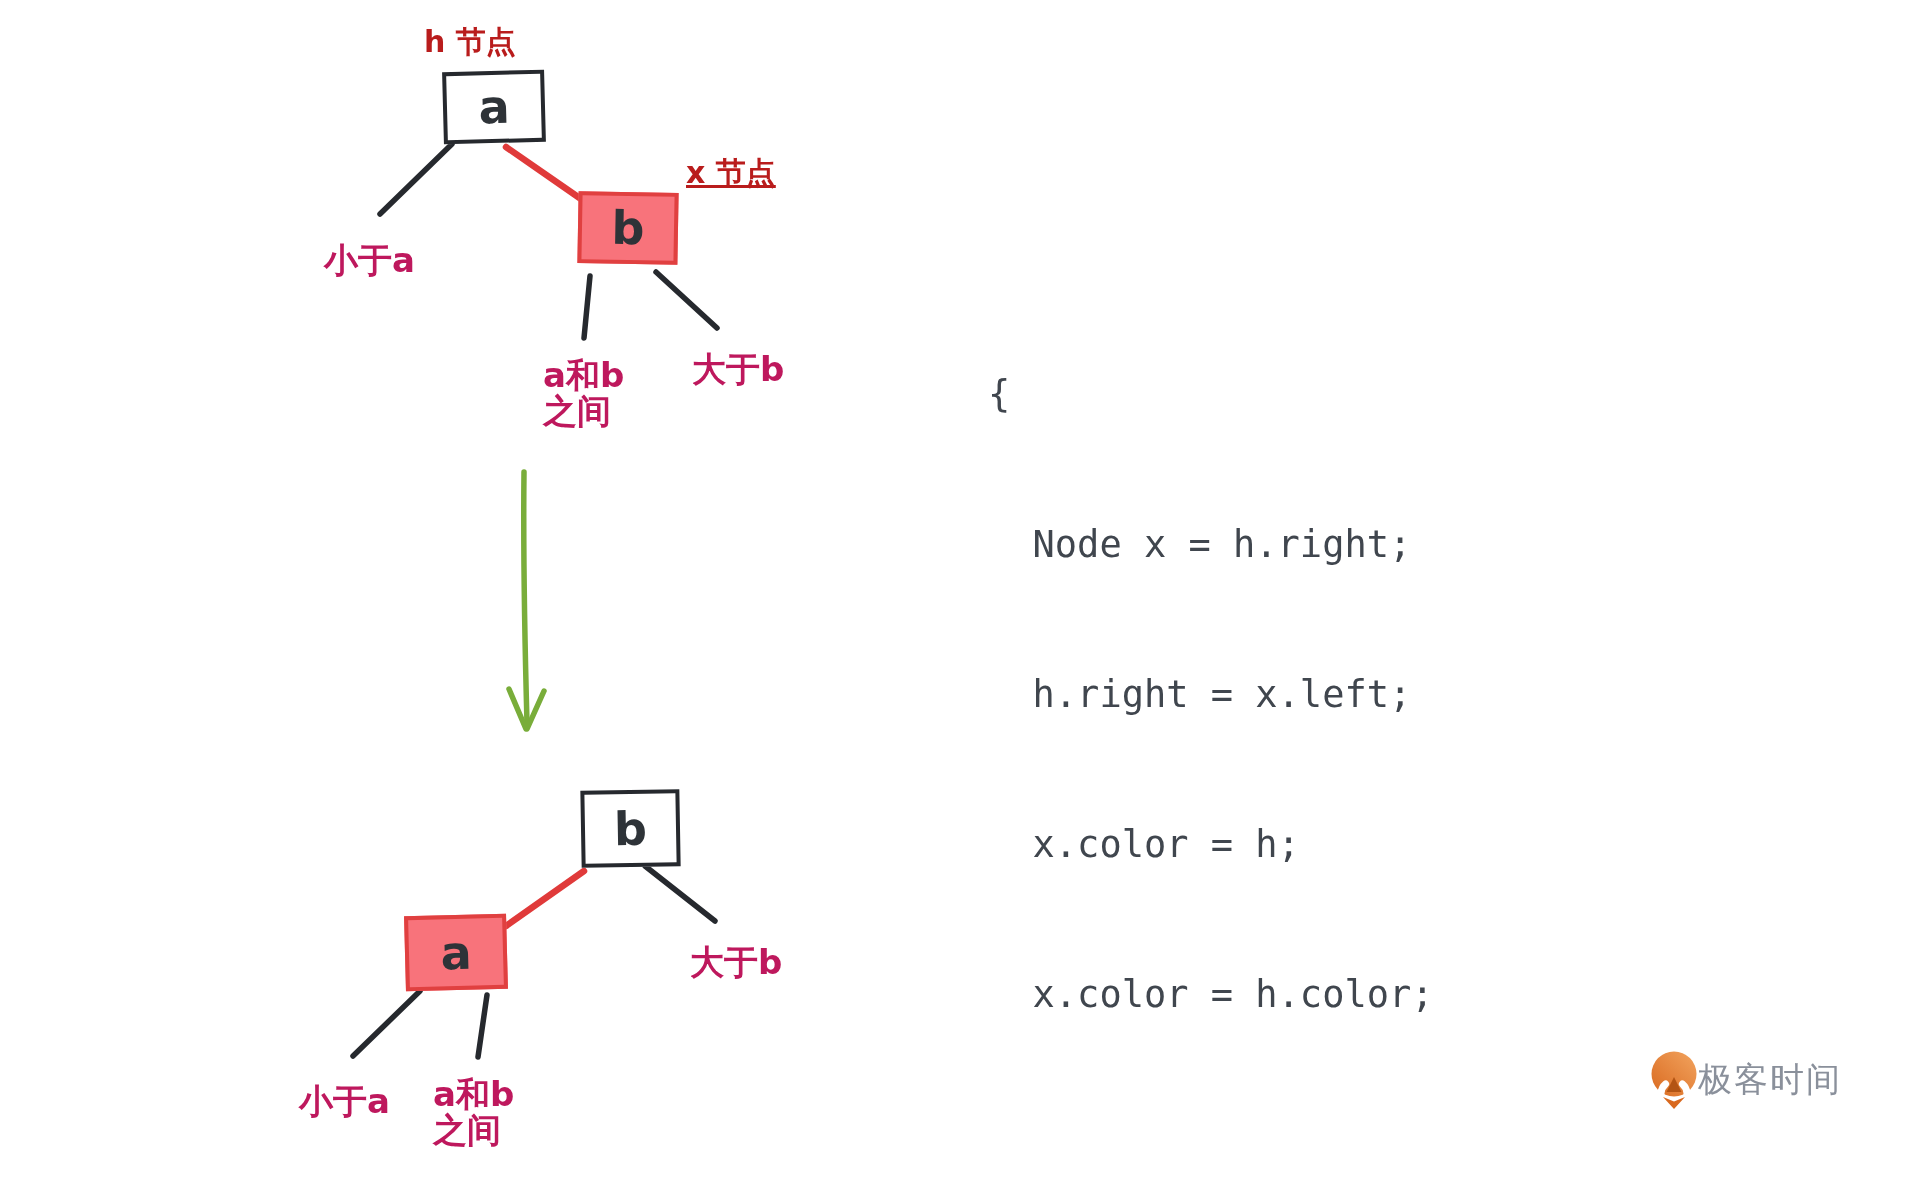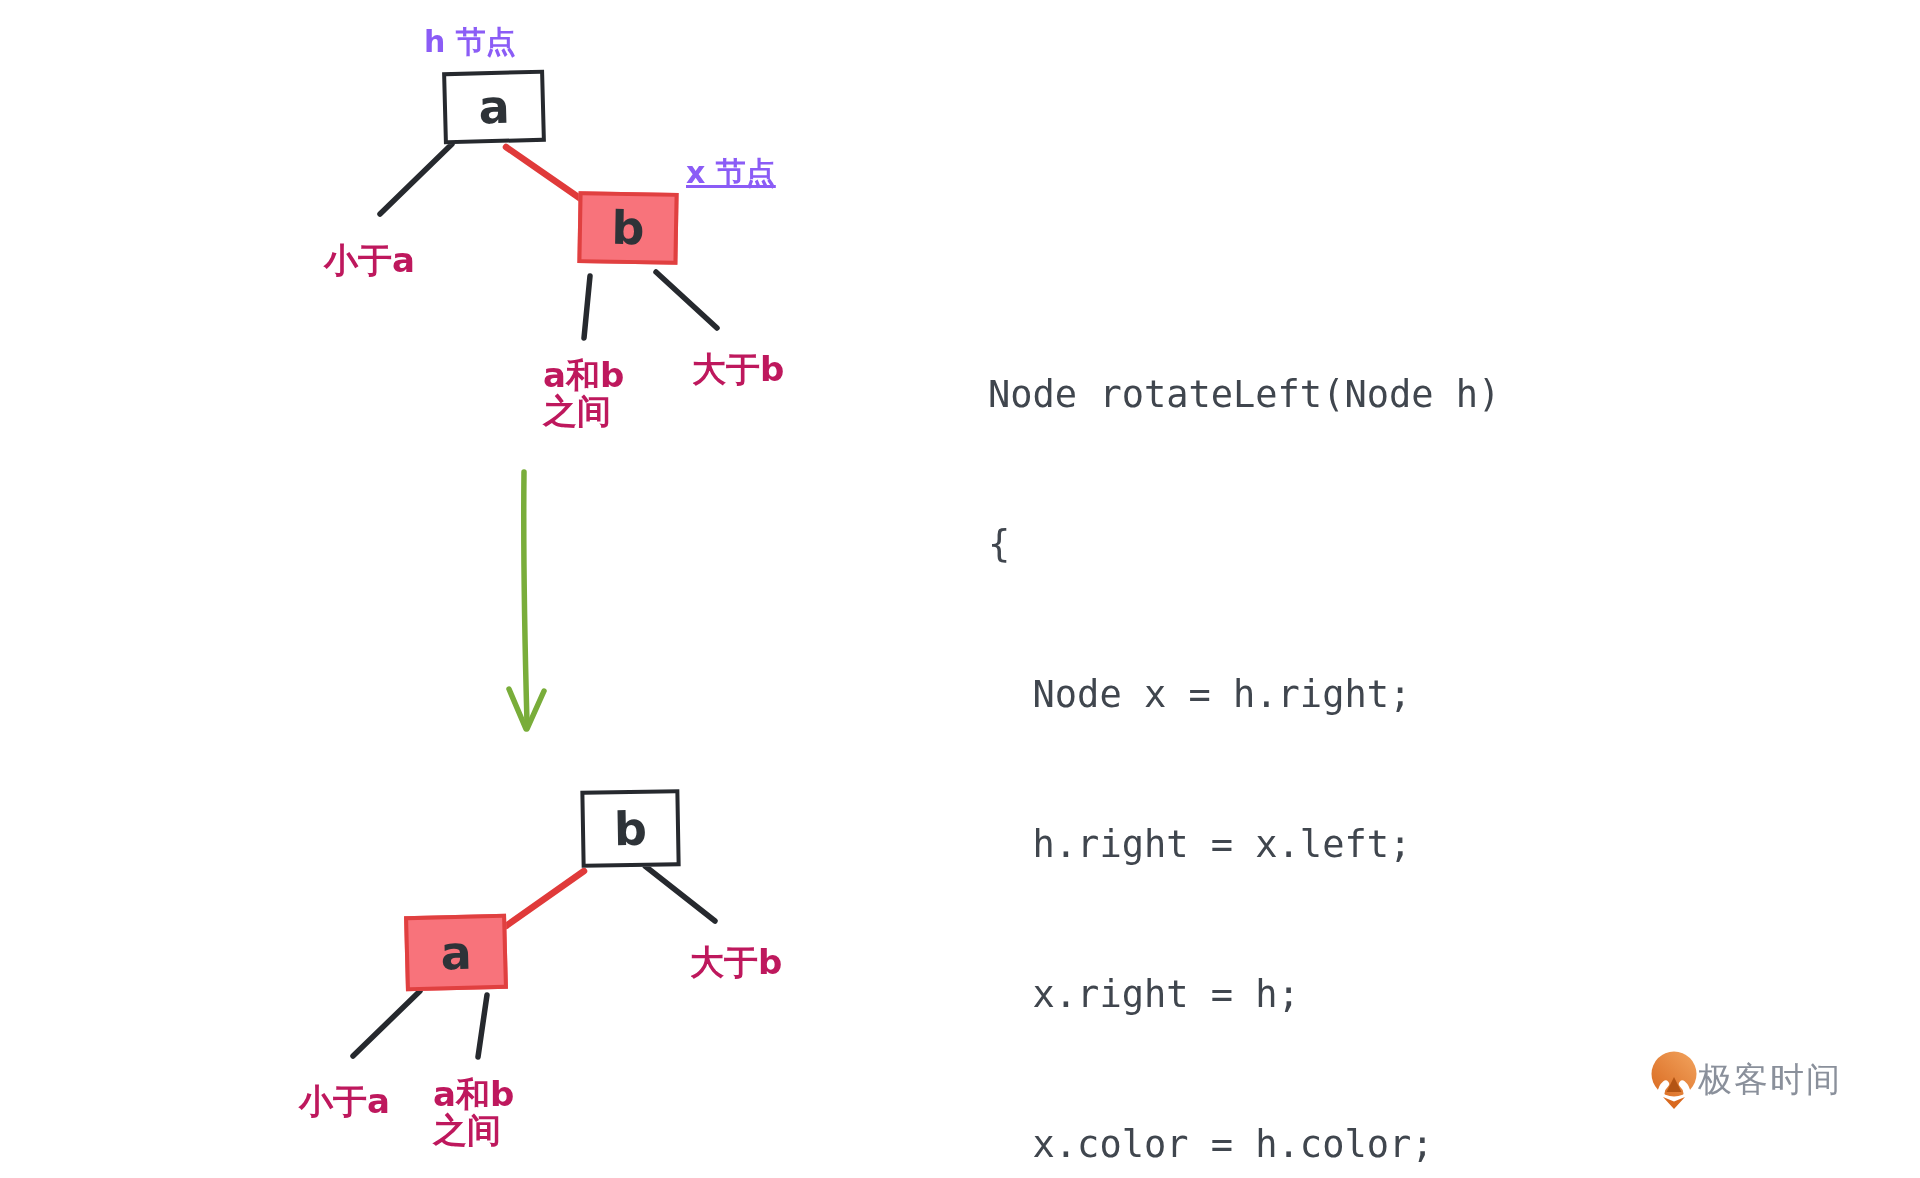--- a/index.html
+++ b/index.html
@@ -8,21 +8,21 @@
     position:relative; width:1920px; height:1178px; background:#ffffff;
     font-family:"DejaVu Sans", "Liberation Sans", sans-serif; overflow:hidden;
   }
   svg.edges { position:absolute; left:0; top:0; width:1920px; height:1178px; pointer-events:none; }
   .node {
     position:absolute; display:flex; align-items:center; justify-content:center;
     font-size:46px; font-weight:600; color:#2e3338;
   }
   .node.white { background:#ffffff; border:4.5px solid #26292e; }
   .node.red   { background:#f8737b; border:4.5px solid #e04040; }
-  .glabel { position:absolute; color:#8b5cf6; font-weight:700; font-size:30px; white-space:nowrap; }
+  .glabel { position:absolute; color:#b91c1c; font-weight:700; font-size:30px; white-space:nowrap; }
   .leaf { position:absolute; color:#be185d; font-size:34px; font-weight:700; white-space:nowrap; line-height:36px; }
   .leaf.center { text-align:left; }
   .code {
     position:absolute; left:988px; top:270px;
     font-family:"DejaVu Sans Mono", "Liberation Mono", monospace;
     font-size:37px; line-height:50px; color:#40464e; white-space:pre;
   }
   .logo { position:absolute; left:1650px; top:1050px; display:flex; align-items:center; gap:0; }
   .logo-text { font-size:34px; color:#8a909b; letter-spacing:2px; font-weight:500; white-space:nowrap; }
 </style>
@@ -72,25 +72,24 @@
   </div>
 
   <div class="leaf" style="left:299px; top:1083px;">小于a</div>
   <div class="leaf center" style="left:433px; top:1076px; width:90px;">
     <div>a和b</div>
     <div>之间</div>
   </div>
   <div class="leaf" style="left:690px; top:944px;">大于b</div>
 
   <div class="code">
-    <div>Node rotateLeft(Node h)</div>
     <div>{</div>
     <div>  Node x = h.right;</div>
     <div>  h.right = x.left;</div>
-    <div>  x.right = h;</div>
+    <div>  x.color = h;</div>
     <div>  x.color = h.color;</div>
     
     
     
     
     
     
   </div>
 
   <div class="logo">

